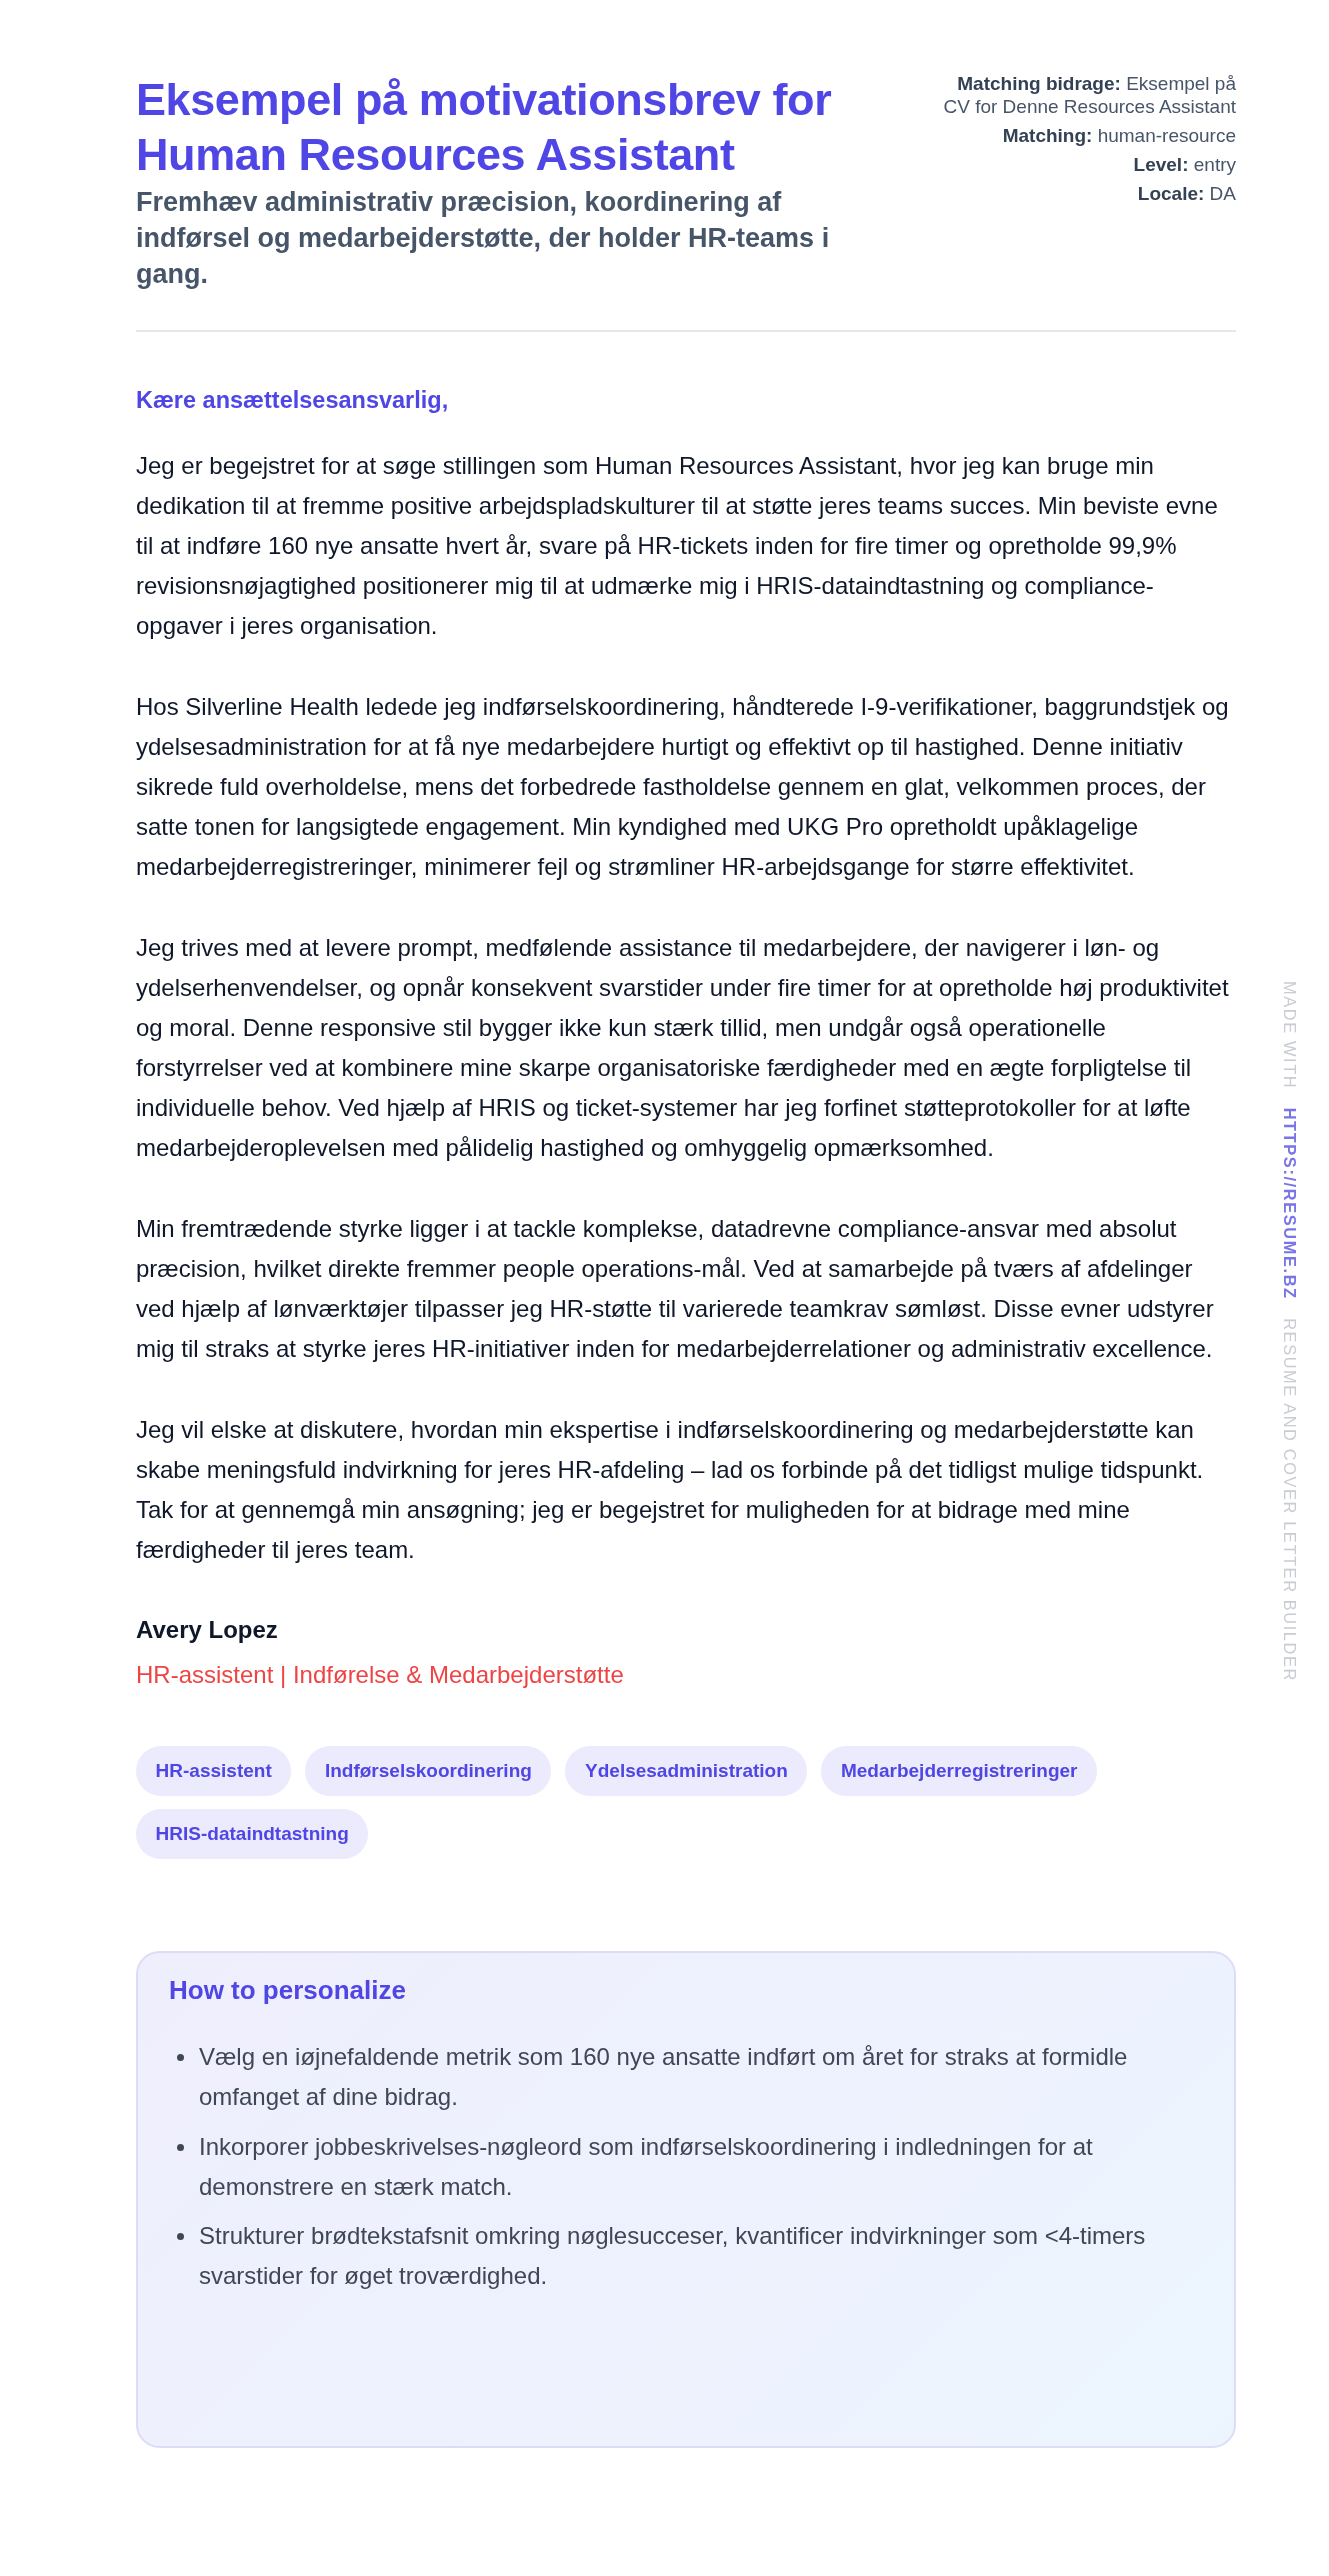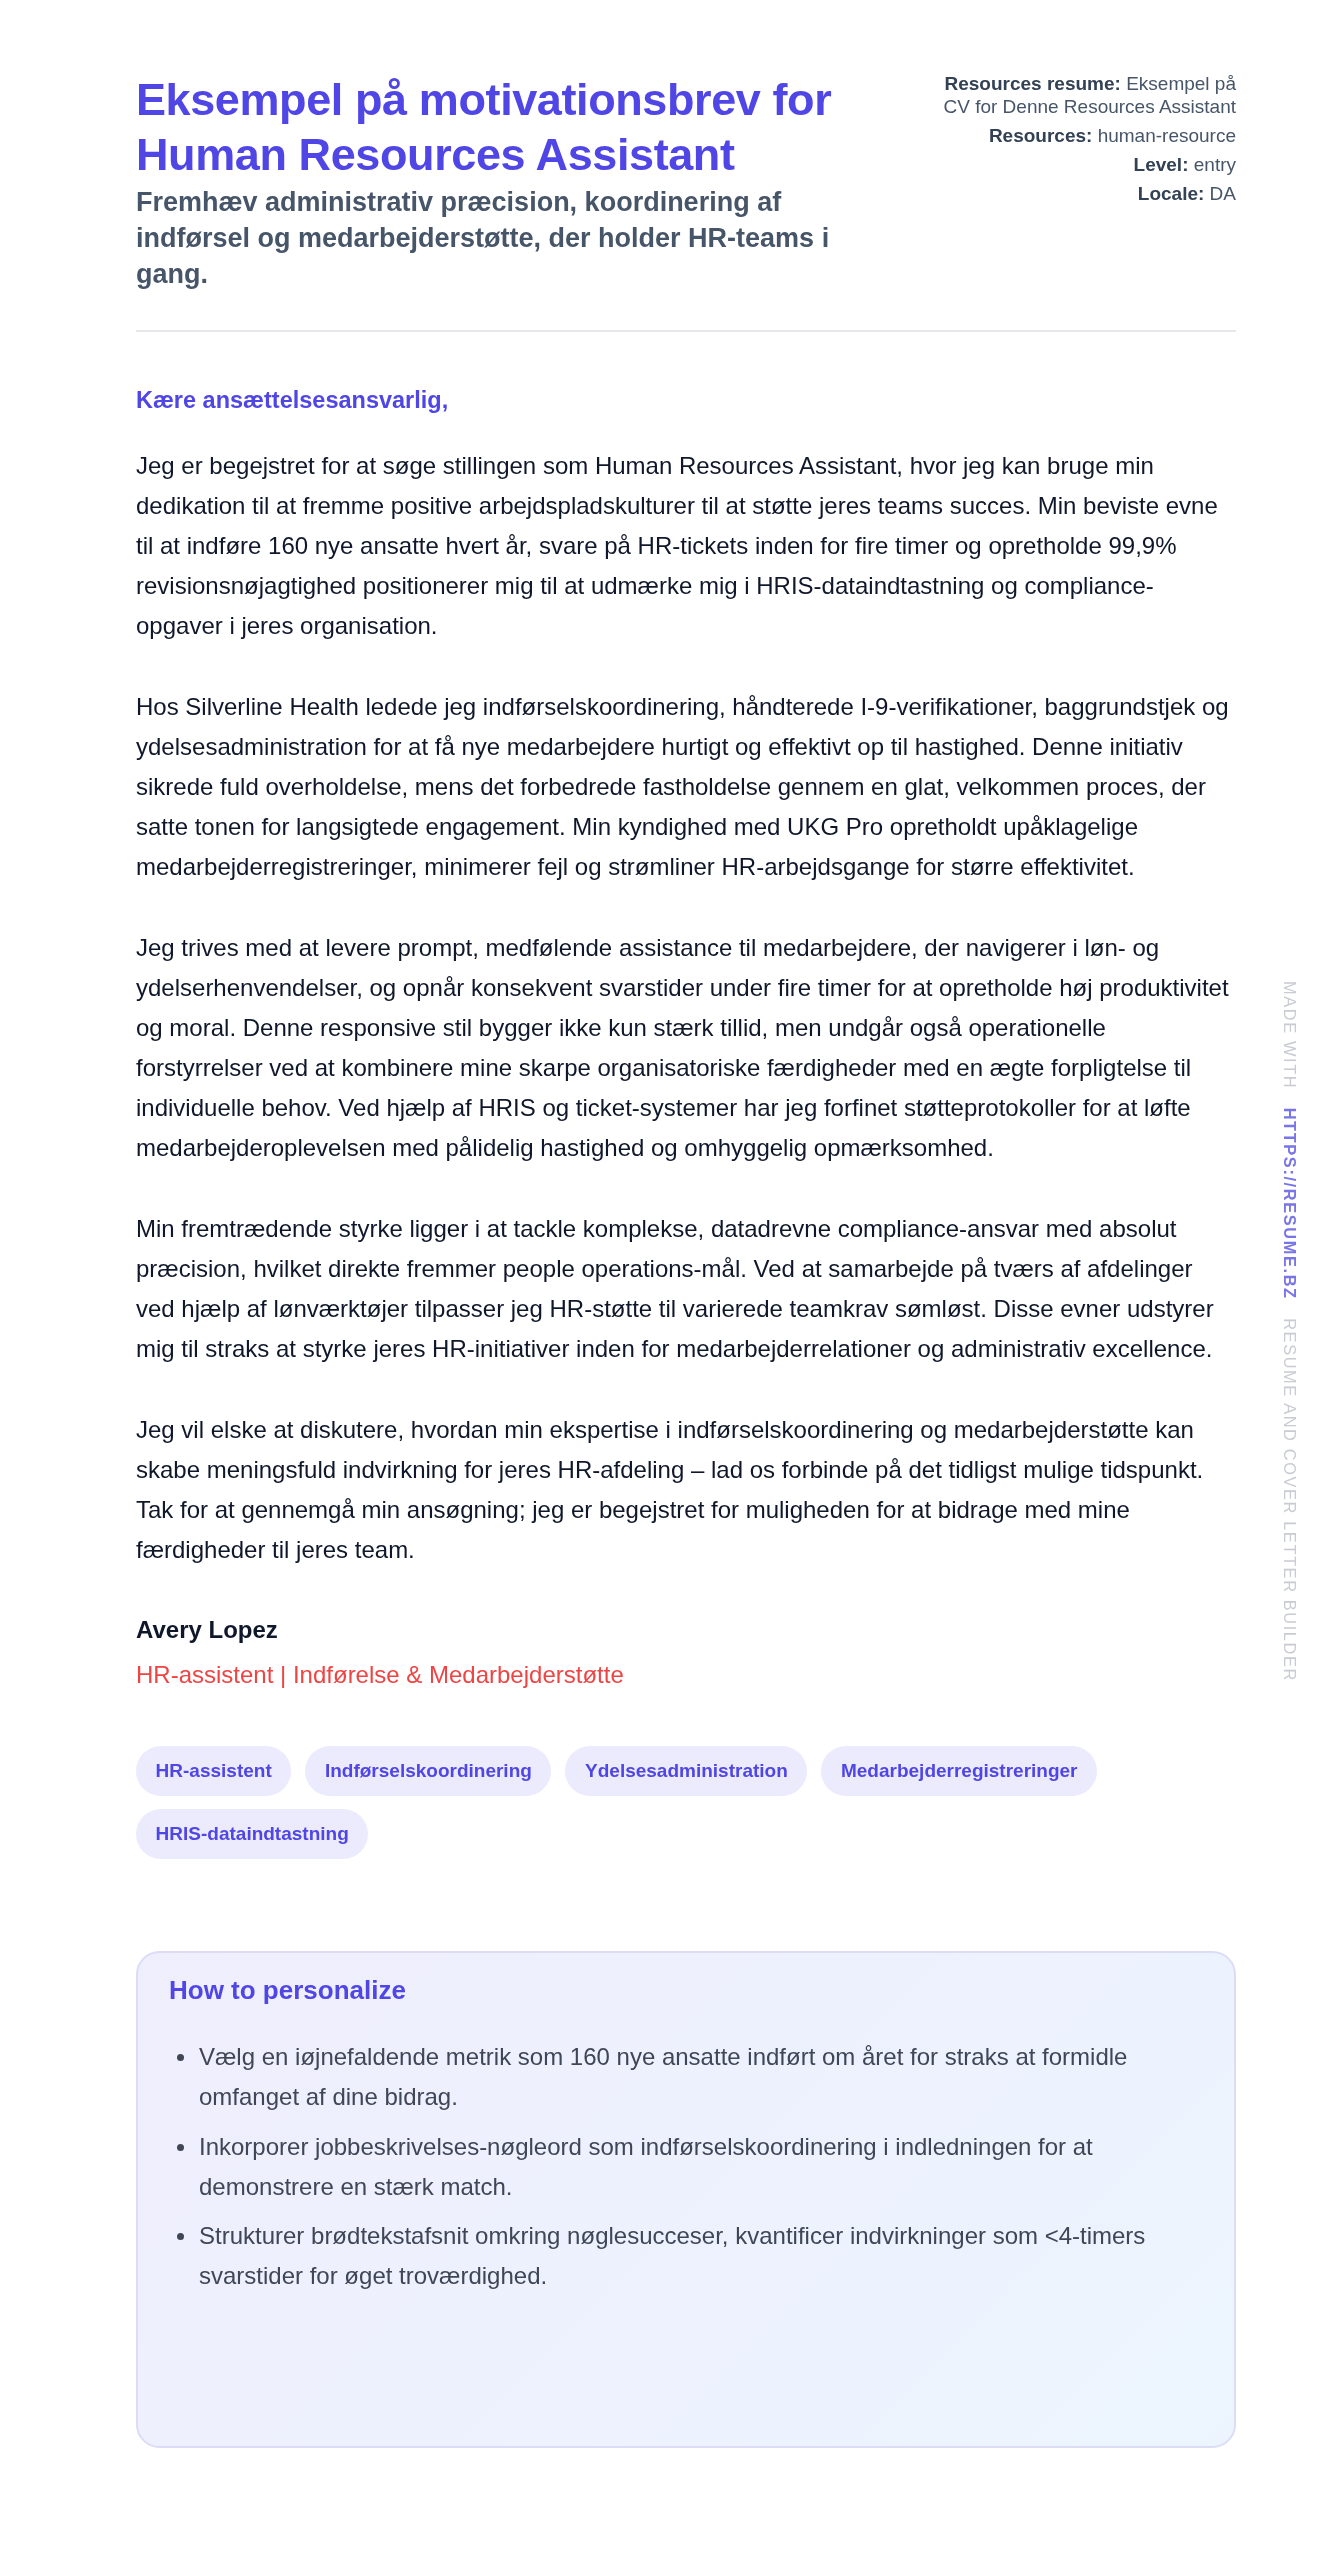--- a/index.html
+++ b/index.html
@@ -155,25 +155,25 @@
 
 <div class="page">
 
   <header class="header">
     <div class="header-left">
       <h1 class="title">Eksempel på motivationsbrev for Human Resources Assistant</h1>
       <h2 class="subtitle">Fremhæv administrativ præcision, koordinering af indførsel og medarbejderstøtte, der holder HR-teams i gang.</h2>
     </div>
     <div class="meta">
       <div class="meta-row">
-        <span class="meta-key">Resources resume:</span>
+        <span class="meta-key">Matching bidrage:</span>
         <span>Eksempel på CV for Denne Resources Assistant</span>
       </div>
       <div class="meta-row">
-        <span class="meta-key">Resources:</span>
+        <span class="meta-key">Matching:</span>
         <span>human-resource</span>
       </div>
       <div class="meta-row">
         <span class="meta-key">Level:</span>
         <span>entry</span>
       </div>
       <div class="meta-row">
         <span class="meta-key">Locale:</span>
         <span>DA</span>
       </div>

